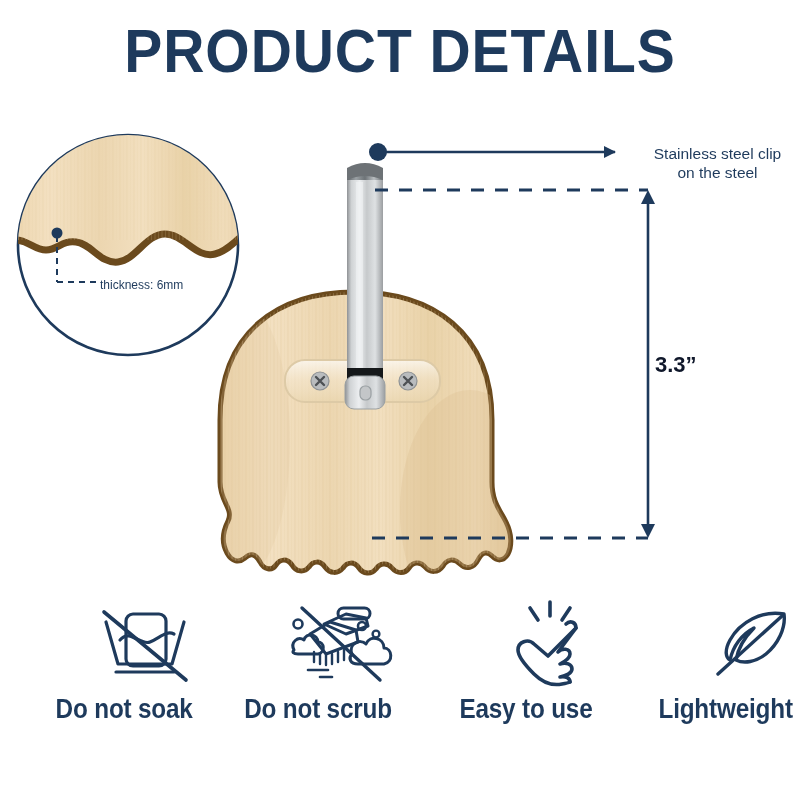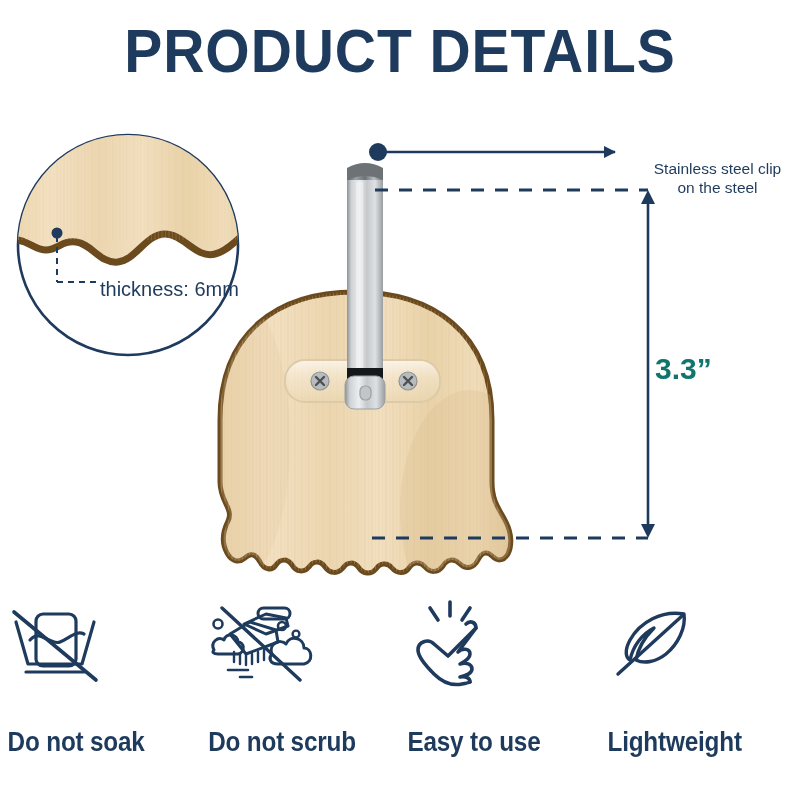--- a/index.html
+++ b/index.html
@@ -49,65 +49,64 @@
     top: 110px;
     width: 800px;
     height: 470px;
   }
   .illustration svg { display: block; }
 
   
   .callout-text {
     position: absolute;
     left: 640px;
-    top: 160px;
+    top: 145px;
     width: 155px;
     text-align: center;
     font-size: 15.5px;
     line-height: 1.22;
     color: #1e3a5c;
     font-family: "Liberation Sans", sans-serif;
   }
   .dim-label {
     position: absolute;
     left: 655px;
     top: 352px;
-    font-size: 30px;
+    font-size: 22px;
     font-weight: bold;
-    color: #0f766e;
+    color: #0f172a;
     font-family: "Liberation Sans", sans-serif;
     letter-spacing: 0px;
   }
   .thickness-label {
     position: absolute;
     left: 100px;
     top: 278px;
-    font-size: 20px;
+    font-size: 12px;
     color: #1e3a5c;
     font-family: "Liberation Sans", sans-serif;
     white-space: nowrap;
   }
 
   
   .features {
     position: absolute;
     left: 0;
     top: 598px;
     width: 800px;
     height: 160px;
     display: flex;
     justify-content: space-around;
     align-items: flex-start;
   }
   .feature {
     width: 200px;
     display: flex;
     flex-direction: column;
-    align-items: flex-start;
-    gap: 33px;
+    align-items: flex-end;
   }
   .feature-icon {
     height: 92px;
     display: flex;
     align-items: center;
     justify-content: center;
   }
   .feature-label {
     margin-top: 4px;
     font-size: 27px;

